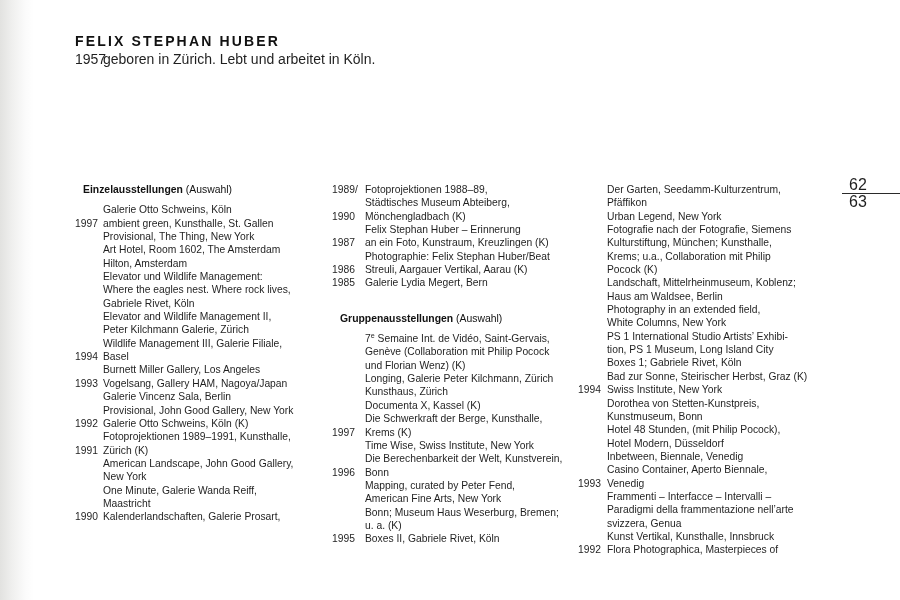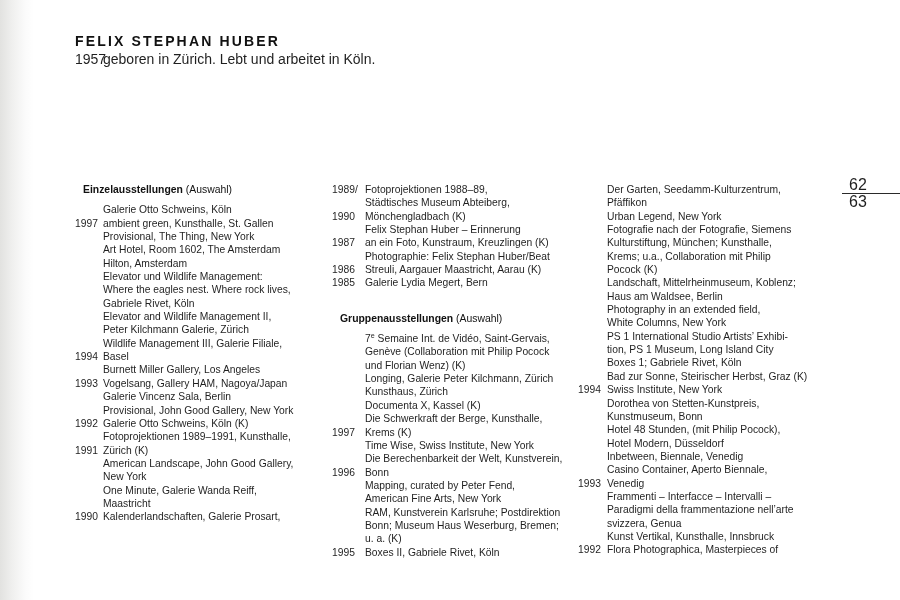--- a/index.html
+++ b/index.html
@@ -229,21 +229,21 @@
           <div class="entry-year">1987</div>
           <div class="entry-lines">
             <div class="entry-line">Felix Stephan Huber – Erinnerung</div>
             <div class="entry-line">an ein Foto, Kunstraum, Kreuzlingen (K)</div>
           </div>
         </div>
         <div class="entry">
           <div class="entry-year">1986</div>
           <div class="entry-lines">
             <div class="entry-line">Photographie: Felix Stephan Huber/Beat</div>
-            <div class="entry-line">Streuli, Aargauer Maastricht, Aarau (K)</div>
+            <div class="entry-line">Streuli, Aargauer Vertikal, Aarau (K)</div>
           </div>
         </div>
         <div class="entry">
           <div class="entry-year">1985</div>
           <div class="entry-lines">
             <div class="entry-line">Galerie Lydia Megert, Bern</div>
           </div>
         </div>
       </div>
     <div class="section-head spaced">
@@ -270,21 +270,20 @@
             <div class="entry-line">Time Wise, Swiss Institute, New York</div>
             <div class="entry-line">Die Berechenbarkeit der Welt, Kunstverein,</div>
             <div class="entry-line">Bonn</div>
           </div>
         </div>
         <div class="entry">
           <div class="entry-year">1995</div>
           <div class="entry-lines">
             <div class="entry-line">Mapping, curated by Peter Fend,</div>
             <div class="entry-line">American Fine Arts, New York</div>
-            <div class="entry-line">RAM, Kunstverein Karlsruhe; Postdirektion</div>
             <div class="entry-line">Bonn; Museum Haus Weserburg, Bremen;</div>
             <div class="entry-line">u. a. (K)</div>
             <div class="entry-line">Boxes II, Gabriele Rivet, Köln</div>
           </div>
         </div>
       </div>
   </div>
 
   <div class="col" id="col-3">
     <div id="col-3-continuation">

